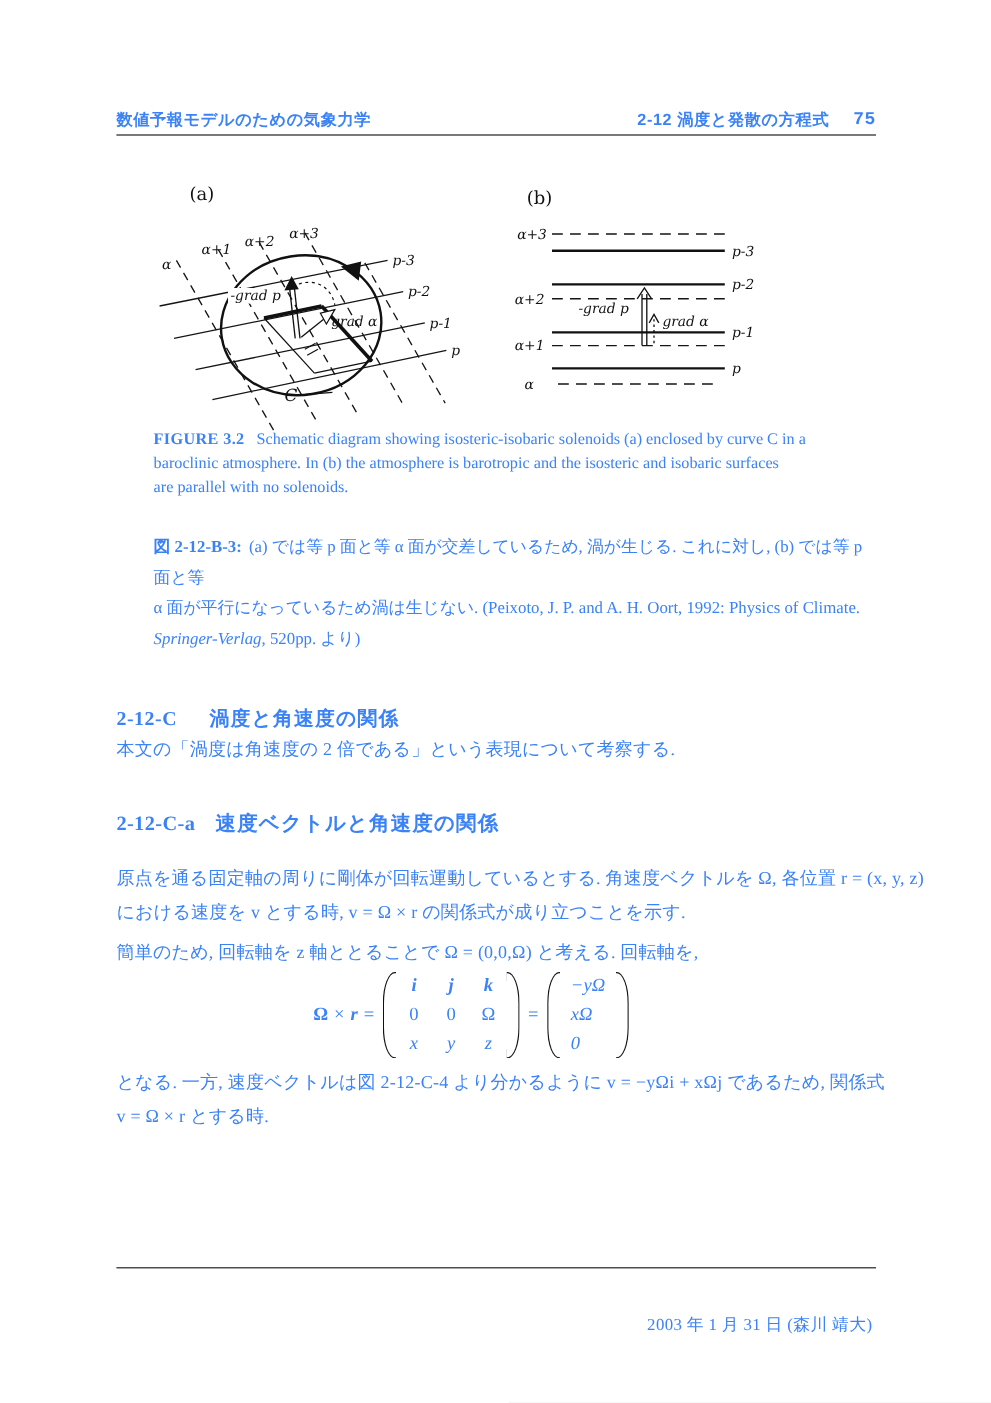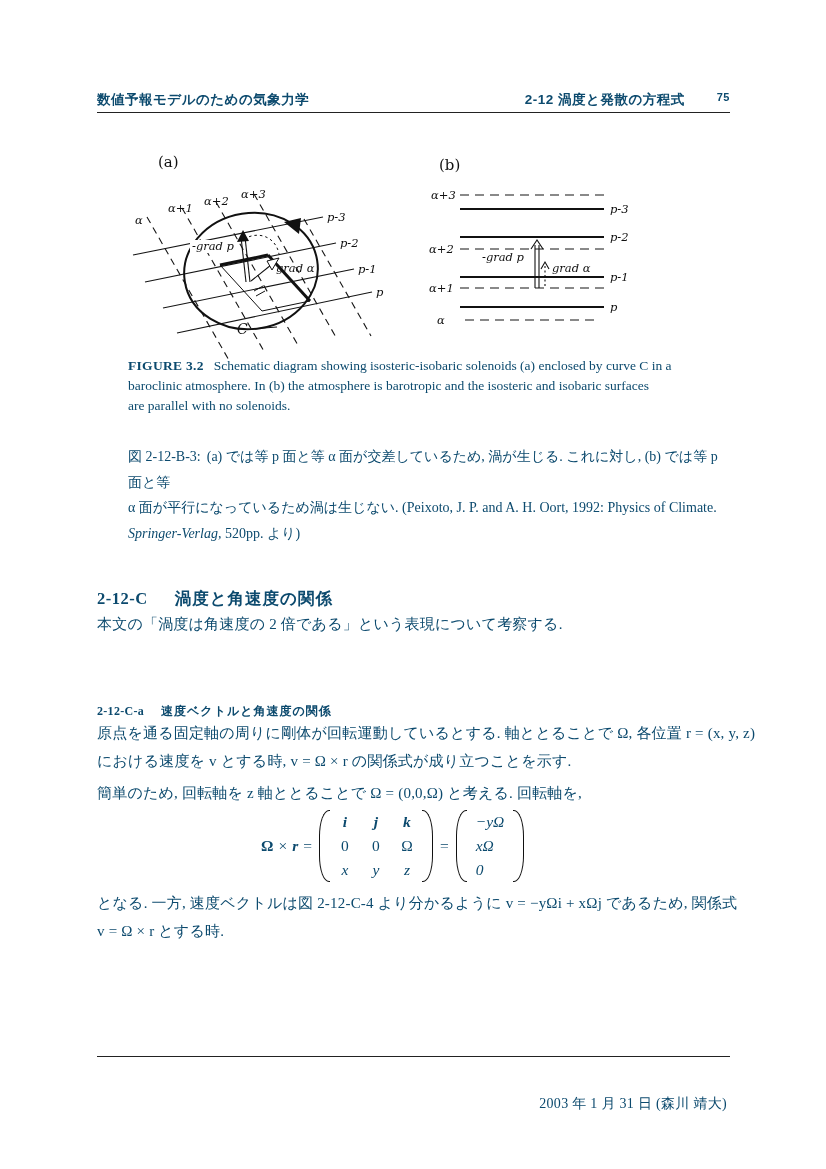--- a/index.html
+++ b/index.html
@@ -1,48 +1,48 @@
 <!DOCTYPE html>
 <html><head>
 <meta charset="utf-8">
 <style>
   html,body{margin:0;padding:0;background:#e8e8e8;}
-  .page{position:relative;width:826px;height:1169px;background:#ffffff;color:#0c4a6e;
+  .page{position:relative;width:826px;height:1169px;background:#ffffff;color:#3b82f6;
         font-family:"Liberation Serif","DejaVu Serif",serif;overflow:hidden;margin:0 auto;}
 
   
   .hdr{position:absolute;left:97px;top:91px;width:633px;display:flex;justify-content:space-between;
        align-items:baseline;font-family:"Liberation Sans","DejaVu Sans",sans-serif;
        font-weight:bold;font-size:13.5px;letter-spacing:.5px;}
   .hdr-right{display:flex;align-items:flex-start;}
-  .hdr-page{font-family:Liberation Sans, sans-serif;font-size:11px;margin-left:32px;}
+  .hdr-page{font-family:Liberation Mono, monospace;font-size:15px;margin-left:20px;}
   .rule{position:absolute;left:97px;width:633px;border-top:1.6px solid #222;height:0;}
   .hdr-rule{top:112px;}
   .ft-rule{top:1056px;border-top-width:1px;}
 
   
   .fig-a{position:absolute;left:120px;top:145px;width:300px;height:215px;}
   .fig-b{position:absolute;left:420px;top:145px;width:240px;height:200px;}
   svg text{font-family:"DejaVu Serif","Liberation Serif",serif;}
   .svglab{font-style:italic;font-size:11.5px;fill:#111;}
   .svglab-big{font-size:15px;fill:#111;}
   .svgC{font-style:italic;font-size:14px;fill:#111;}
 
   
   .cap-en{position:absolute;left:128px;top:356px;width:588px;font-size:13.5px;line-height:20px;}
   .cap-en .cap-label{font-weight:bold;margin-right:10px;letter-spacing:.3px;}
   .cap-ja{position:absolute;left:128px;top:444px;width:592px;font-size:14px;line-height:25.5px;}
-  .cap-ja .cap-label{margin-right:6px;}
+  .cap-ja .cap-label{margin-right:6px;font-weight:bold;}
   .it{font-style:italic;}
 
   
   .sec-h{position:absolute;left:97px;top:568px;font-size:16.5px;font-weight:bold;margin-top:20px;}
   .sec-h .num{margin-right:27px;letter-spacing:.5px;}
   .sec-h .ttl,.sub-h .ttl{font-family:"Liberation Sans","DejaVu Sans",sans-serif;letter-spacing:1px;}
-  .sub-h{position:absolute;left:97px;top:675px;font-size:12px;font-weight:bold;margin-top:28px;}
+  .sub-h{position:absolute;left:97px;top:675px;font-size:17px;font-weight:bold;}
   .sub-h .num{margin-right:17px;letter-spacing:.3px;}
   .par{position:absolute;left:97px;font-size:15px;letter-spacing:.2px;}
   .p1{top:615px;}
   .p2{top:720px;line-height:27.5px;}
   .p3{top:784px;}
   .p4{top:890px;line-height:27.5px;}
 
   
   .eq{position:absolute;left:261px;top:810px;display:flex;align-items:center;font-size:15.5px;}
   .eq .lhs{display:flex;align-items:center;gap:5px;margin-right:7px;}
@@ -204,21 +204,21 @@
     <span class="num">2-12-C</span><span class="ttl">渦度と角速度の関係</span>
   </div>
 
   <div class="par p1">本文の「渦度は角速度の 2 倍である」という表現について考察する.</div>
 
   <div class="sub-h">
     <span class="num">2-12-C-a</span><span class="ttl">速度ベクトルと角速度の関係</span>
   </div>
 
   <div class="par p2">
-    <div>原点を通る固定軸の周りに剛体が回転運動しているとする. 軸ととることで Ω, 各位置 r = (x, y, z)</div>
+    <div>原点を通る固定軸の周りに剛体が回転運動しているとする. 角速度ベクトルを Ω, 各位置 r = (x, y, z)</div>
     <div>における速度を v とする時, v = Ω × r の関係式が成り立つことを示す.</div>
   </div>
 
   <div class="par p3">簡単のため, 回転軸を z 軸ととることで Ω = (0,0,Ω) と考える. 回転軸を,</div>
 
   <div class="eq">
     <span class="lhs">
       <span class="b">Ω</span>
       <span>×</span>
       <span class="bi">r</span>

